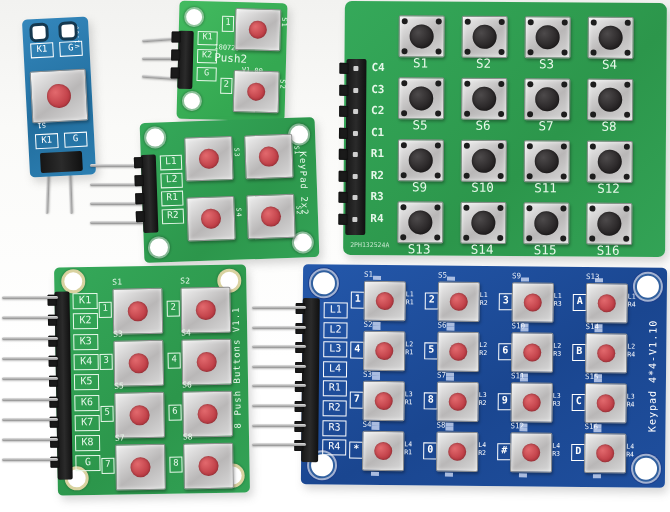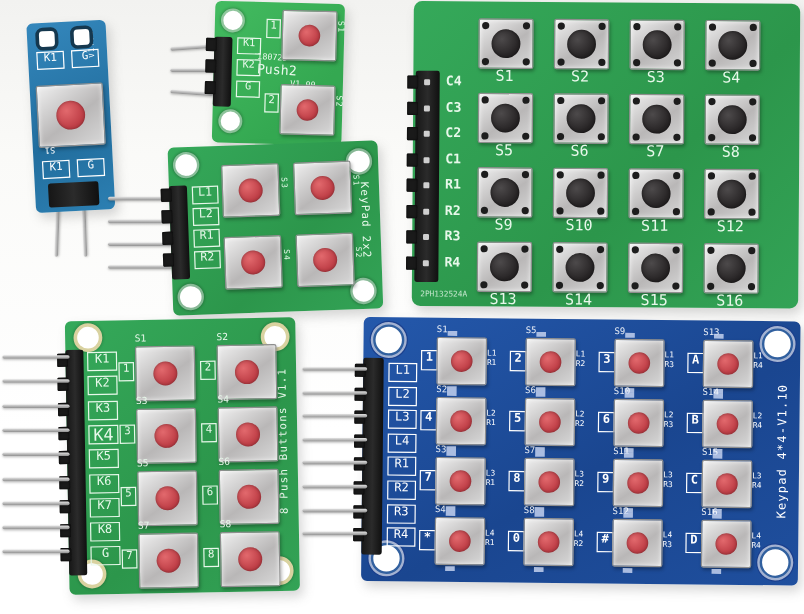--- a/index.html
+++ b/index.html
@@ -296,21 +296,21 @@
       <div class="hole hole-ring" style="left:10px;top:202px;width:18px;height:18px;"></div>
       <div class="hole hole-ring" style="left:166px;top:202px;width:18px;height:18px;"></div>
       <div class="conn" style="left:0px;top:24px;width:15px;height:188px;"></div>
       <div class="vtext up sg" style="left:176px;top:42px;font-size:9px;">8 Push Buttons V1.1</div>
     <div class="boxed sg" style="left: 18px; top: 26px; width: 23px; height: 14px; font-size: 10px;">K1</div>
         <div class="nub" style="left: -7px; top: 27px;"></div>
         <div class="boxed sg" style="left: 18px; top: 46.3px; width: 23px; height: 14px; font-size: 10px;">K2</div>
         <div class="nub" style="left: -7px; top: 47.3px;"></div>
         <div class="boxed sg" style="left: 18px; top: 66.6px; width: 23px; height: 14px; font-size: 10px;">K3</div>
         <div class="nub" style="left: -7px; top: 67.6px;"></div>
-        <div class="boxed sg" style="left: 18px; top: 86.9px; width: 23px; height: 14px; font-size: 14px;">K4</div>
+        <div class="boxed sg" style="left: 18px; top: 86.9px; width: 23px; height: 14px; font-size: 10px;">K4</div>
         <div class="nub" style="left: -7px; top: 87.9px;"></div>
         <div class="boxed sg" style="left: 18px; top: 107.2px; width: 23px; height: 14px; font-size: 10px;">K5</div>
         <div class="nub" style="left: -7px; top: 108.2px;"></div>
         <div class="boxed sg" style="left: 18px; top: 127.5px; width: 23px; height: 14px; font-size: 10px;">K6</div>
         <div class="nub" style="left: -7px; top: 128.5px;"></div>
         <div class="boxed sg" style="left: 18px; top: 147.8px; width: 23px; height: 14px; font-size: 10px;">K7</div>
         <div class="nub" style="left: -7px; top: 148.8px;"></div>
         <div class="boxed sg" style="left: 18px; top: 168.1px; width: 23px; height: 14px; font-size: 10px;">K8</div>
         <div class="nub" style="left: -7px; top: 169.1px;"></div>
         <div class="boxed sg" style="left: 18px; top: 188.4px; width: 23px; height: 14px; font-size: 10px;">G</div>

